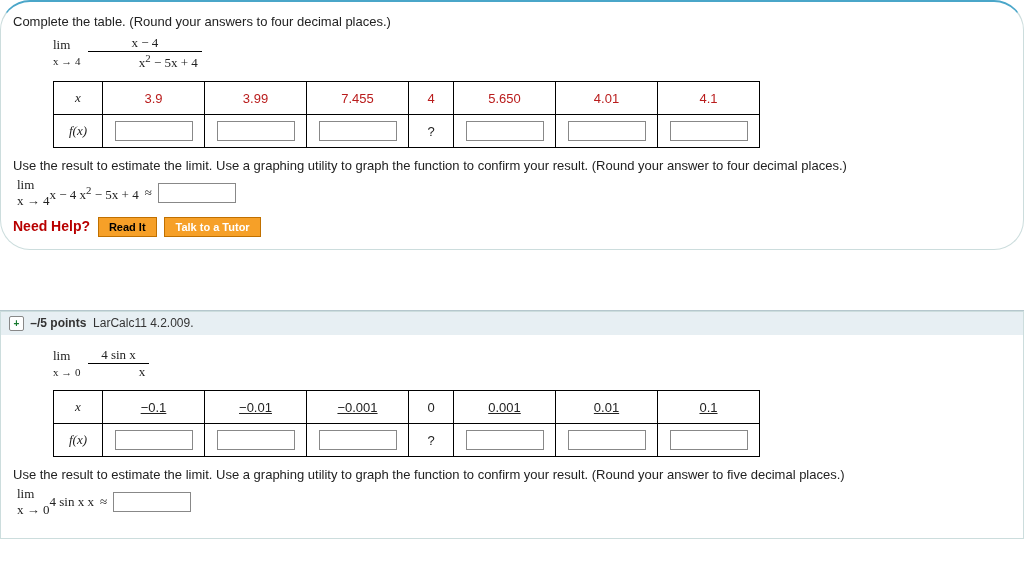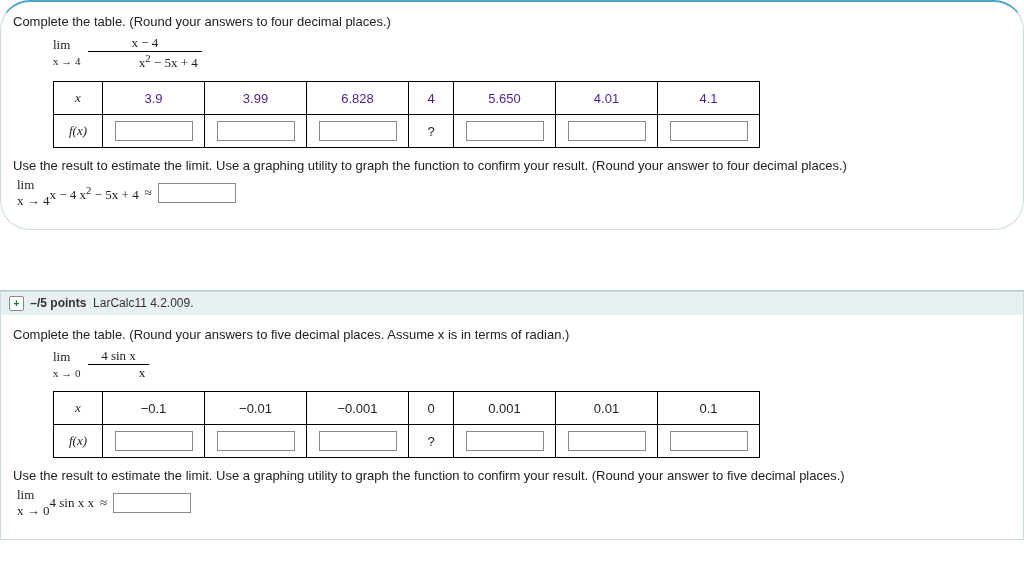--- a/index.html
+++ b/index.html
@@ -83,25 +83,26 @@
   text-align: center;
   min-width: 30px;
   height: 22px;
 }
 table.data-table td.labelcell {
   font-style: italic;
   font-family: "Times New Roman", serif;
   min-width: 32px;
 }
 table.data-table td.redval {
-  color: #4c1d95;
+  color: #b91c1c;
   min-width: 85px;
 }
 table.data-table td.val {
   min-width: 85px;
+  text-decoration: underline;
 }
 table.data-table td.narrow { min-width: 28px; }
 table.data-table td.inputcell { min-width: 85px; }
 input.blank {
   width: 72px;
   height: 16px;
   border: 1px solid #888;
   background: #fff;
   padding: 1px 2px;
 }
@@ -163,21 +164,21 @@
       <span class="den"><span>x</span><sup>2</sup><span> − 5x + 4</span></span>
     </span>
   </div>
 
   <table class="data-table">
     <tbody>
         <tr>
       <td class="labelcell">x</td>
       <td class="redval">3.9</td>
       <td class="redval">3.99</td>
-      <td class="redval">6.828</td>
+      <td class="redval">7.455</td>
       <td class="narrow redval">4</td>
       <td class="redval">5.650</td>
       <td class="redval">4.01</td>
       <td class="redval">4.1</td>
     </tr>
     <tr>
       <td class="labelcell">f(x)</td>
       <td class="inputcell"><input class="blank" style=""></td>
       <td class="inputcell"><input class="blank" style=""></td>
       <td class="inputcell"><input class="blank" style=""></td>
@@ -199,35 +200,37 @@
       </span>
       <span class="frac">
         <span class="num">x − 4</span>
         <span class="den"><span>x</span><sup>2</sup><span> − 5x + 4</span></span>
       </span>
     </span>
     <span class="approx">≈</span>
     <input class="blank" style="">
   </div>
 
+  <div class="needhelp">
+    <span>Need Help?</span>
+    <span class="button">Read It</span>
+    <span class="button talk">Talk to a Tutor</span>
+  </div>
 </div>
 
 <div class="sep"></div>
 <hr class="hrfull">
 
 <div class="qheader">
   <span class="expand">+</span>
   <b>–/5 points</b>&nbsp;
   <span>LarCalc11 4.2.009.</span>
 </div>
 
 <div class="qbox">
-  <div class="instruction">
-    <span>Complete the table. (Round your answers to five decimal places. Assume x is in terms of radian.)</span>
-  </div>
 
   <div class="formula">
     <span class="prelim">
       <span>lim</span><br>
       <span class="sub">x → 0</span>
     </span>
     <span class="frac">
       <span class="num">4 sin x</span>
       <span class="den">x</span>
     </span>

